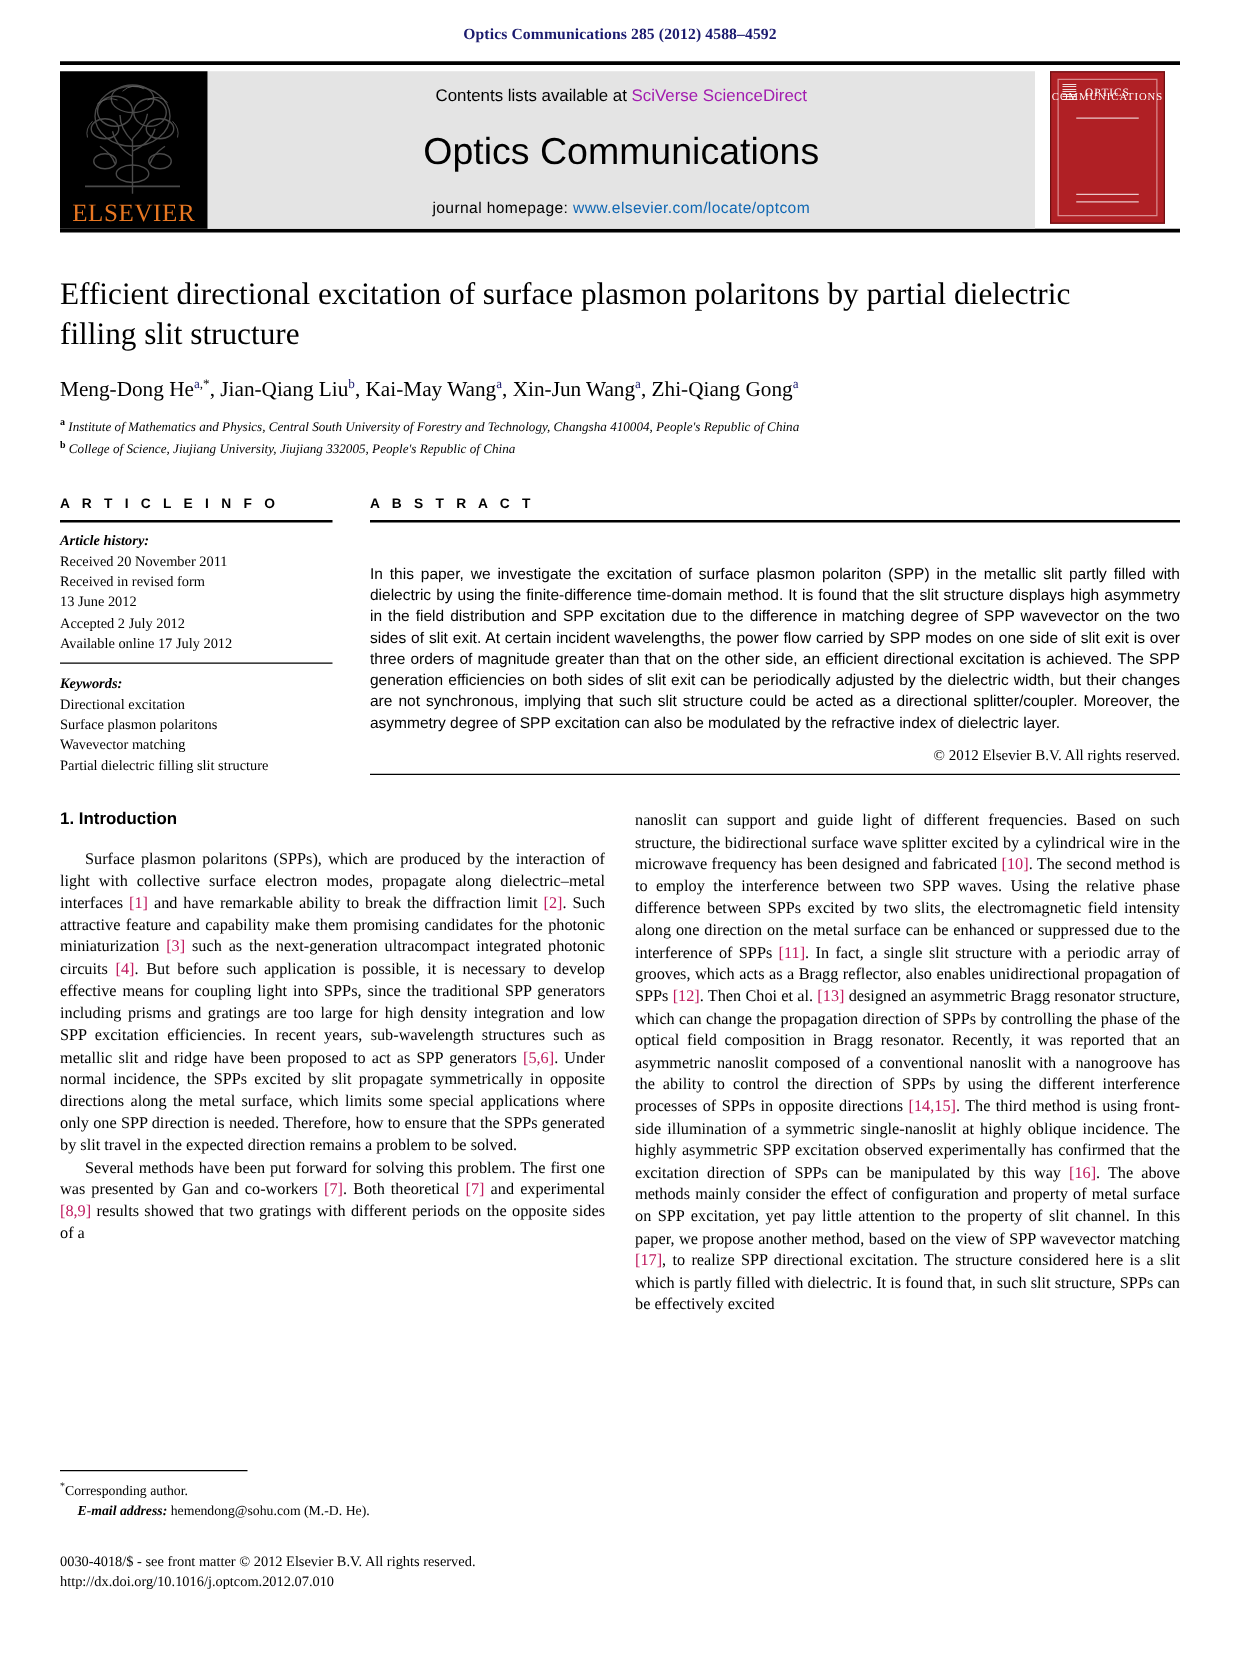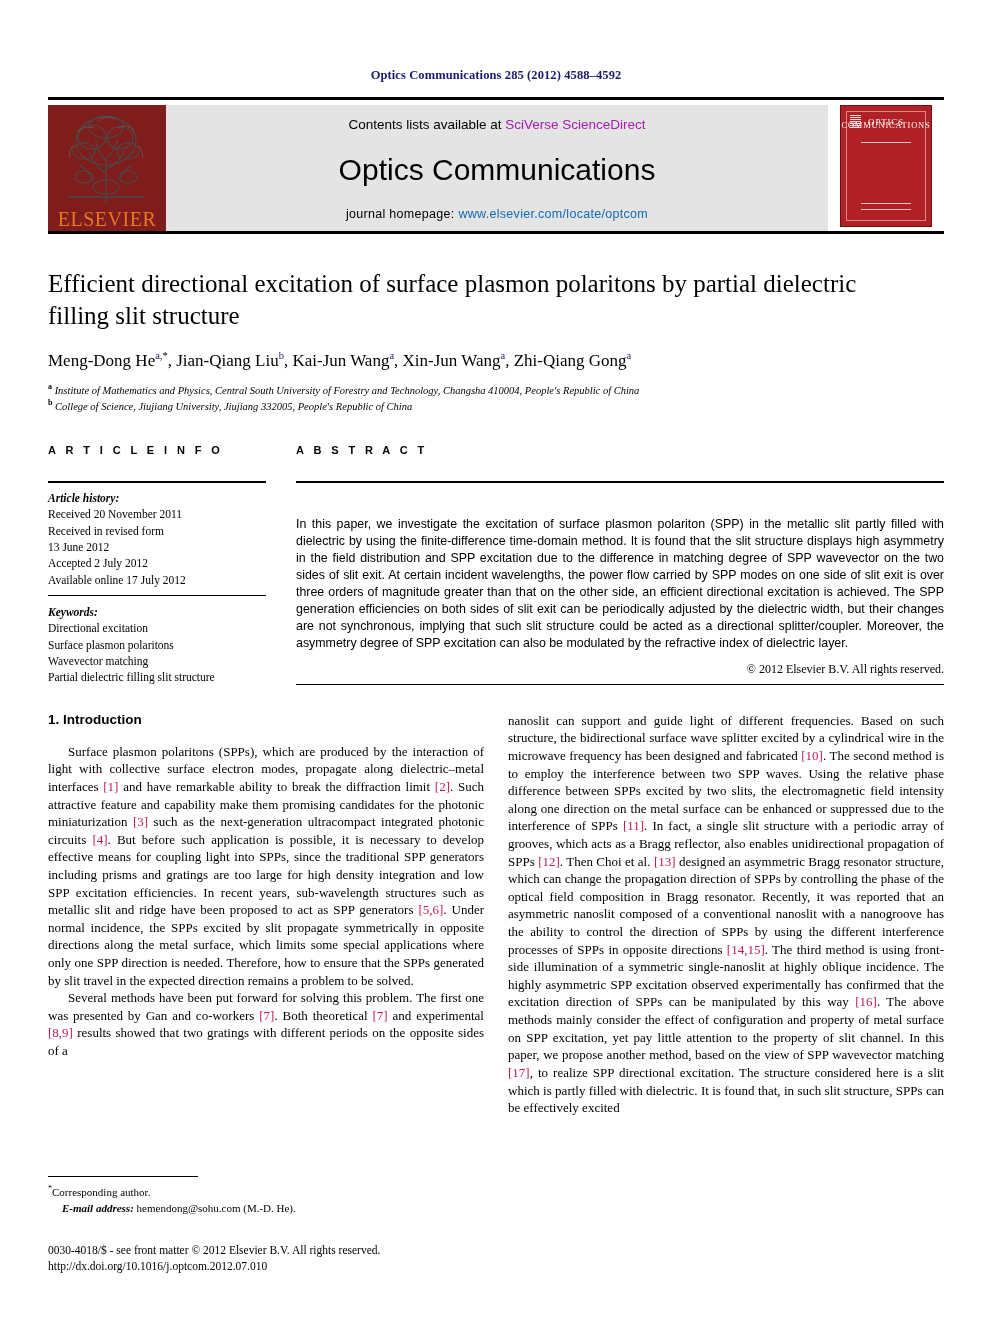--- a/index.html
+++ b/index.html
@@ -23,41 +23,41 @@
     padding: 0;
   }
 
   
   .running-head {
     text-align: center;
     font-family: "Liberation Serif", serif;
     font-weight: bold;
     font-size: 12.5px;
     color: #1a1a6e;
-    padding-top: 68px;
+    padding-top: 20px;
     letter-spacing: 0.1px;
   }
 
   
   .banner-wrap {
     margin: 14px 48px 0 48px;
     border-top: 3px solid #000;
     padding-top: 5px;
   }
   .banner {
     display: flex;
     flex-direction: row;
     align-items: stretch;
     height: 126px;
   }
   .elsevier-logo {
     width: 118px;
     flex: 0 0 118px;
     position: relative;
-    background: #7f1d1d;
+    background: #000000;
     display: flex;
     flex-direction: column;
     justify-content: flex-end;
     align-items: center;
     overflow: hidden;
   }
   .tree-svg { position: absolute; top: 2px; left: 6px; }
   .elsevier-word {
     position: relative;
     font-family: "Liberation Serif", serif;
@@ -185,21 +185,21 @@
     flex-direction: row;
     gap: 0;
   }
   .col-info { flex: 0 0 248px; padding-right: 30px; box-sizing: border-box; }
   .col-abs  { flex: 1 1 auto; }
   .sec-head {
     font-family: "Liberation Sans", sans-serif;
     font-weight: bold;
     font-size: 11px;
     letter-spacing: 3.4px;
-    margin-bottom: 25px;
+    margin-bottom: 7px;
   }
   .rule-thick { border-top: 2px solid #000; }
   .rule-thin  { border-top: 1px solid #000; }
   .info-body {
     font-family: "Liberation Serif", serif;
     font-size: 11.5px;
     line-height: 1.42;
     padding: 7px 0 7px 0;
   }
   .info-body .lbl { font-style: italic; font-weight: bold; }
@@ -338,21 +338,21 @@
           <div class="cover-rule r3"></div>
         </div>
       </div>
 
     </div>
   </div>
   <div class="banner-bottom-rule"></div>
 
   <div class="title-block">
     <h1 class="paper-title">Efficient directional excitation of surface plasmon polaritons by partial dielectric filling slit structure</h1>
-    <div class="authors"><span>Meng-Dong He</span><sup>a</sup><sup class="star">,*</sup>, <span>Jian-Qiang Liu</span><sup>b</sup>, <span>Kai-Jun Wang</span><sup>a</sup>, <span>Xin-Jun Wang</span><sup>a</sup>, <span>Zhi-Qiang Gong</span><sup>a</sup></div>
+    <div class="authors"><span>Meng-Dong He</span><sup>a</sup><sup class="star">,*</sup>, <span>Jian-Qiang Liu</span><sup>b</sup>, <span>Kai-May Wang</span><sup>a</sup>, <span>Xin-Jun Wang</span><sup>a</sup>, <span>Zhi-Qiang Gong</span><sup>a</sup></div>
     <div class="affils">
         <div><sup>a</sup><span> Institute of Mathematics and Physics, Central South University of Forestry and Technology, Changsha 410004, People's Republic of China</span></div>
         <div><sup>b</sup><span> College of Science, Jiujiang University, Jiujiang 332005, People's Republic of China</span></div>
       </div>
   </div>
 
   <div class="info-abs">
     <div class="col-info">
       <div class="sec-head">A R T I C L E   I N F O</div>
       <div class="rule-thick"></div>

